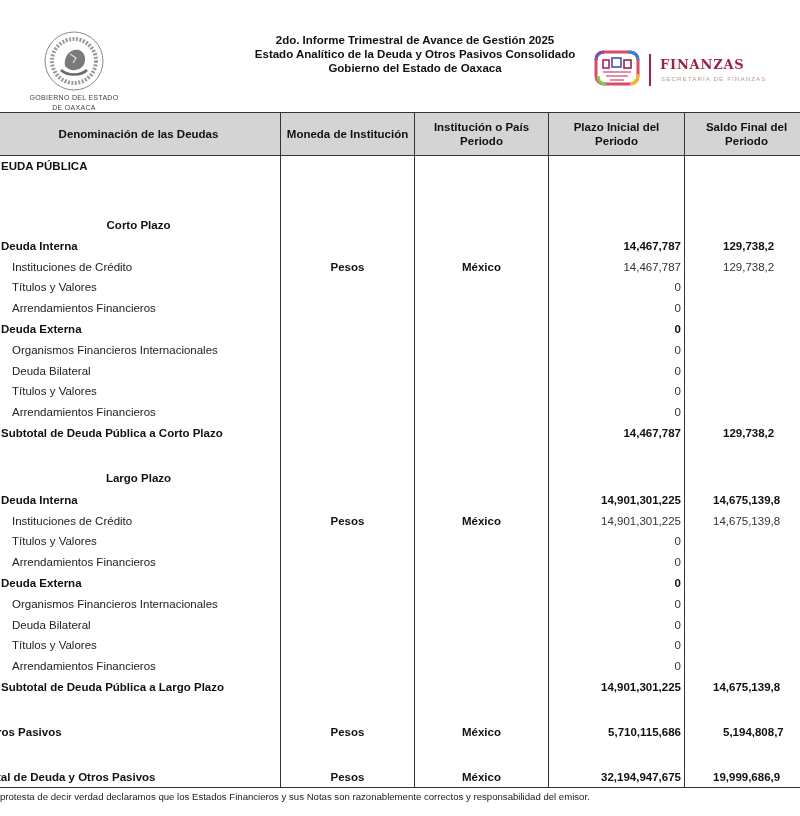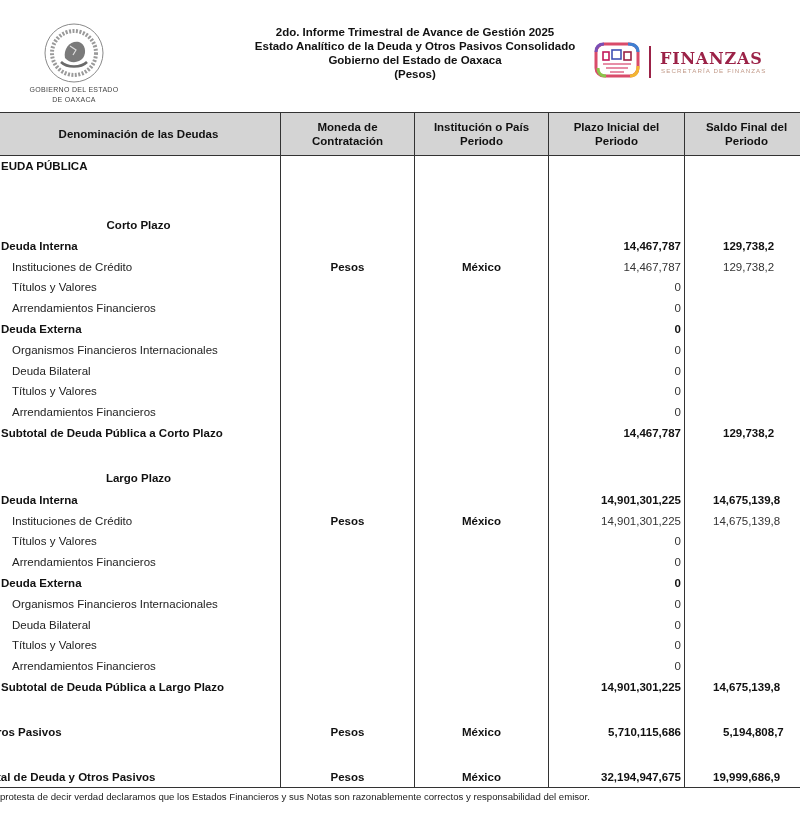--- a/index.html
+++ b/index.html
@@ -1,25 +1,25 @@
 <!DOCTYPE html>
 <html><head>
 <meta charset="utf-8">
 <style>
   html, body { margin: 0; padding: 0; background: #ffffff; }
   body { width: 800px; height: 816px; overflow: hidden; position: relative; font-family: "Liberation Sans", sans-serif; color: #111; }
-  .header { position: absolute; left: 0; top: 0; width: 800px; height: 128px; border-radius: 14px; }
+  .header { position: absolute; left: 0; top: 8px; width: 800px; height: 128px; border-radius: 14px; }
   .seal { position: absolute; left: 22px; top: 22px; width: 104px; height: 84px; text-align: center; }
   .seal svg { display: block; margin: 0 auto; }
   .seal-text { font-size: 7px; color: #444; letter-spacing: 0.3px; line-height: 8px; margin-top: 2px; }
   .titles { position: absolute; left: 230px; top: 25px; width: 370px; text-align: center; font-weight: bold; font-size: 11.5px; line-height: 14px; color: #111; }
   .fin-logo { position: absolute; left: 594px; top: 42px; width: 200px; height: 40px; }
   .fin-mark { position: absolute; left: 0; top: 0; width: 46px; height: 36px; }
   .fin-sep { position: absolute; left: 55px; top: 4px; width: 2px; height: 32px; background: #9b2247; }
-  .fin-name { position: absolute; left: 66px; top: 7px; font-family: "DejaVu Serif", serif; font-weight: bold; font-size: 16px; color: #9b2247; letter-spacing: 0.8px; }
+  .fin-name { position: absolute; left: 66px; top: 7px; font-family: "DejaVu Serif", serif; font-weight: bold; font-size: 13px; color: #9b2247; letter-spacing: 0.8px; }
   .fin-sub { position: absolute; left: 67px; top: 25px; font-size: 6.2px; color: #c29b8a; letter-spacing: 1.1px; }
 
   table.debt { position: absolute; left: -4px; top: 112px; width: 812px; border-collapse: collapse; table-layout: fixed; font-size: 11.5px; }
   table.debt col.c1 { width: 284px; }
   table.debt col.c2 { width: 134px; }
   table.debt col.c3 { width: 134px; }
   table.debt col.c4 { width: 136px; }
   table.debt col.c5 { width: 124px; }
   thead th { background: #d4d4d4; border: 1.5px solid #333; height: 42px; font-weight: bold; font-size: 11.5px; line-height: 14px; text-align: center; vertical-align: middle; padding: 0 4px; }
   tbody td { border-left: 1.5px solid #333; border-right: 1.5px solid #333; padding: 0; height: 20.8px; vertical-align: middle; white-space: nowrap; overflow: hidden; }
@@ -47,21 +47,20 @@
       <path d="M27 24 L33 28 L30 33" fill="none" stroke="#ddd" stroke-width="1.2"></path>
     </svg>
     <div class="seal-text">GOBIERNO DEL ESTADO</div>
     <div class="seal-text">DE OAXACA</div>
   </div>
 
   <div class="titles">
     <div>2do. Informe Trimestral de Avance de Gestión 2025</div>
     <div>Estado Analítico de la Deuda y Otros Pasivos Consolidado</div>
     <div>Gobierno del Estado de Oaxaca</div>
-    <div>(Pesos)</div>
   </div>
 
   <div class="fin-logo">
     <svg class="fin-mark" viewBox="0 0 46 36">
       <rect x="2" y="2" width="42" height="32" rx="8" fill="none" stroke="#d94b6a" stroke-width="3"></rect>
       <path d="M4 26 Q4 34 12 34" fill="none" stroke="#8bc34a" stroke-width="3"></path>
       <path d="M34 2 Q44 2 44 10" fill="none" stroke="#3f7fd1" stroke-width="3"></path>
       <path d="M2 10 Q2 2 10 2" fill="none" stroke="#7b4fb5" stroke-width="3"></path>
       <path d="M44 24 Q44 34 36 34" fill="none" stroke="#f2b632" stroke-width="3"></path>
       <rect x="9" y="10" width="6" height="8" fill="none" stroke="#c2185b" stroke-width="1.6"></rect>
@@ -79,21 +78,21 @@
   <colgroup>
       <col class="c1">
       <col class="c2">
       <col class="c3">
       <col class="c4">
       <col class="c5">
     </colgroup>
   <thead>
     <tr>
       <th>Denominación de las Deudas</th>
-      <th>Moneda de Contratación</th>
+      <th>Moneda de Institución</th>
       <th>Institución o País Periodo</th>
       <th>Plazo Inicial del Periodo</th>
       <th>Saldo Final del Periodo</th>
     </tr>
   </thead>
   <tbody id="debt-body">
       <tr style="height: 34px;">
         <td class="lbl b" style="vertical-align: top; padding-top: 4px;">EUDA PÚBLICA</td>
         <td class="c"></td>
         <td class="c"></td>

